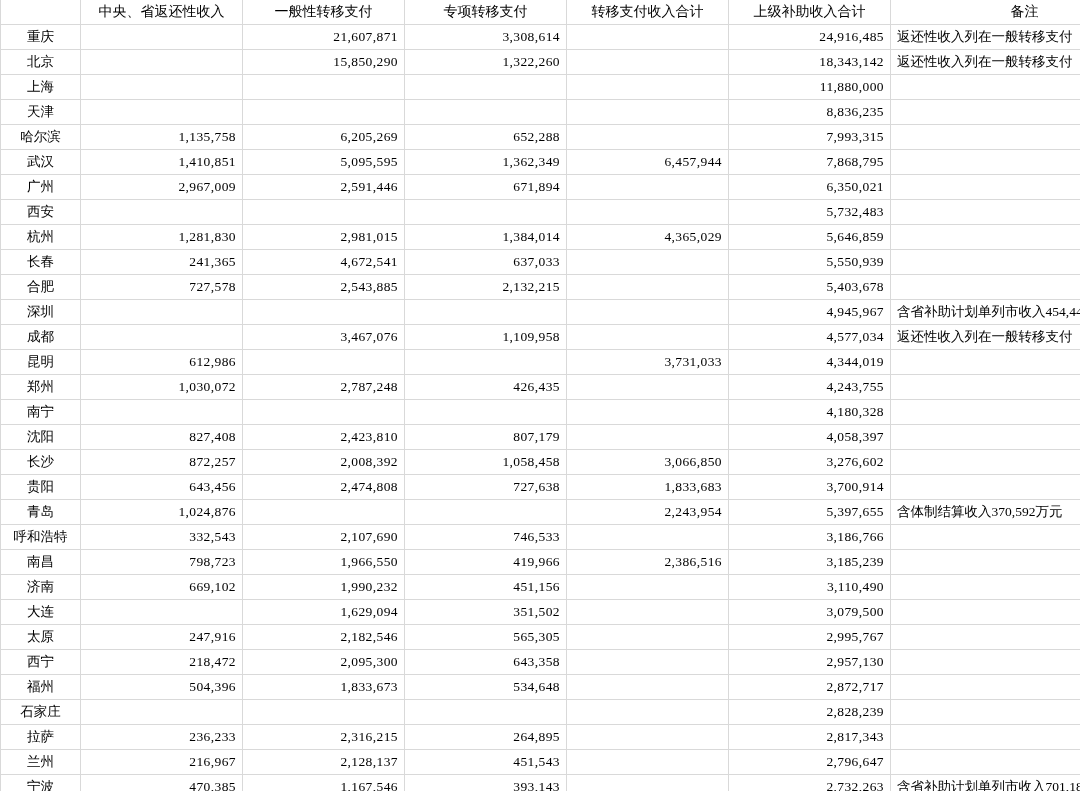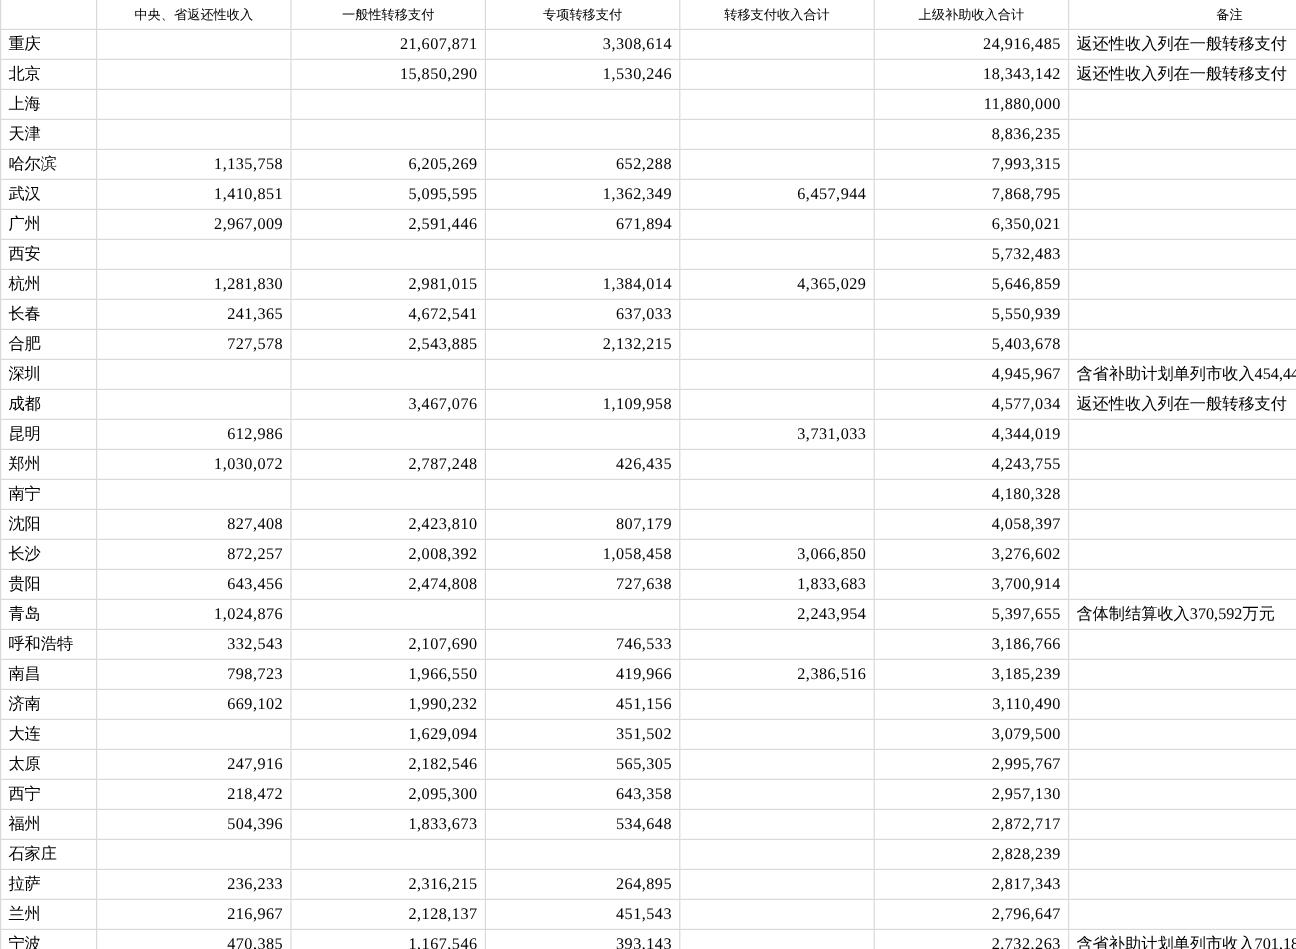--- a/index.html
+++ b/index.html
@@ -33,25 +33,25 @@
     border: 1px solid #d9d9d9;
     height: 24px;
     padding: 0 6px;
     vertical-align: middle;
     white-space: nowrap;
     overflow: hidden;
     font-weight: normal;
   }
   table.fiscal thead th {
     text-align: center;
-    font-size: 11px;
+    font-size: 14px;
     border-top: none;
   }
   td.city {
-    text-align: left;
+    text-align: center;
   }
   td.num {
     text-align: right;
     font-family: "Liberation Serif", "DejaVu Serif", serif;
     letter-spacing: 0.4px;
   }
   td.note {
     text-align: left;
     padding-left: 4px;
   }
@@ -88,21 +88,21 @@
           <td class="num">21,607,871</td>
           <td class="num">3,308,614</td>
           <td class="num"></td>
           <td class="num">24,916,485</td>
           <td class="note">返还性收入列在一般转移支付</td>
         </tr>
         <tr>
           <td class="city">北京</td>
           <td class="num"></td>
           <td class="num">15,850,290</td>
-          <td class="num">1,530,246</td>
+          <td class="num">1,322,260</td>
           <td class="num"></td>
           <td class="num">18,343,142</td>
           <td class="note">返还性收入列在一般转移支付</td>
         </tr>
         <tr>
           <td class="city">上海</td>
           <td class="num"></td>
           <td class="num"></td>
           <td class="num"></td>
           <td class="num"></td>

